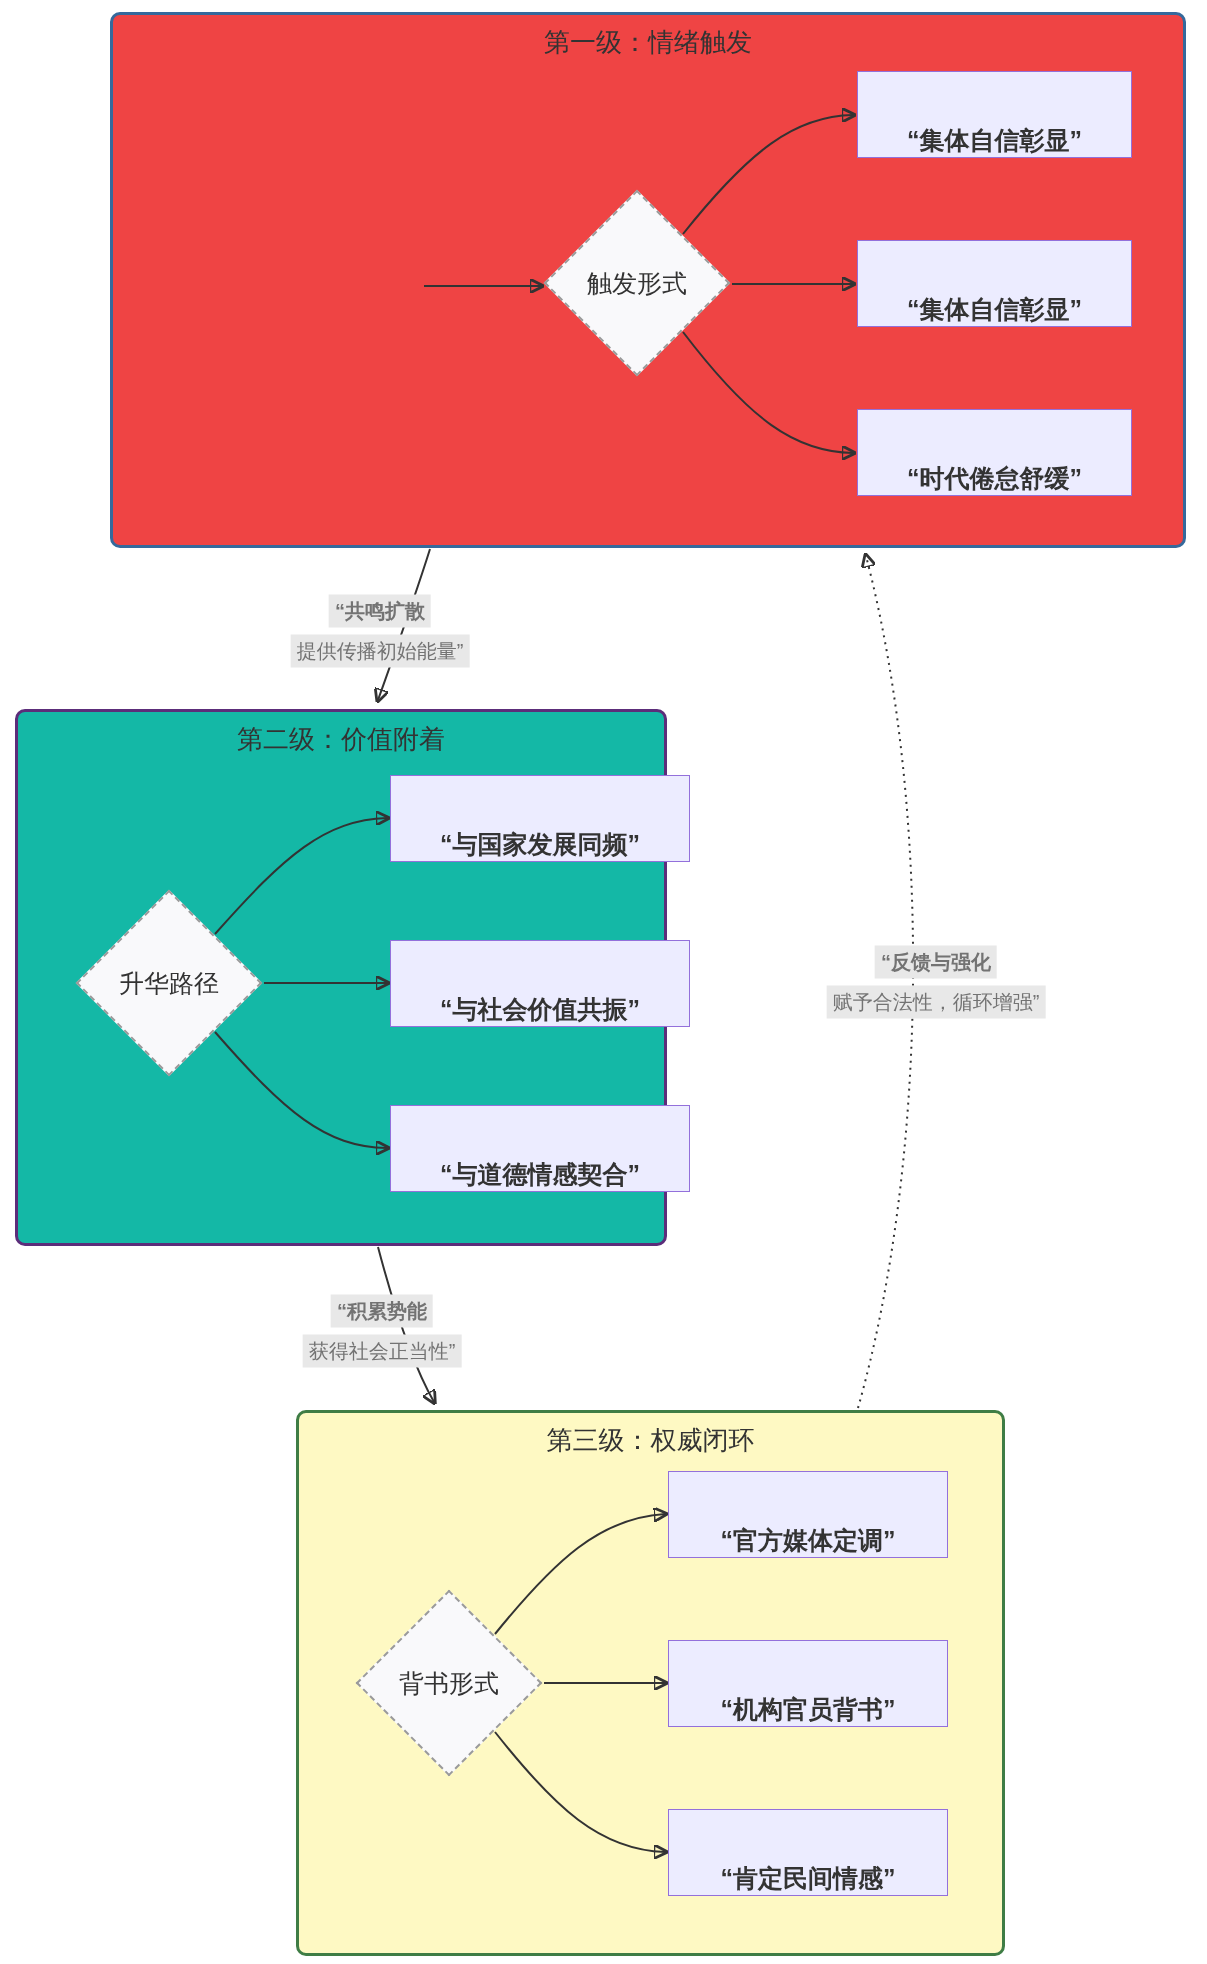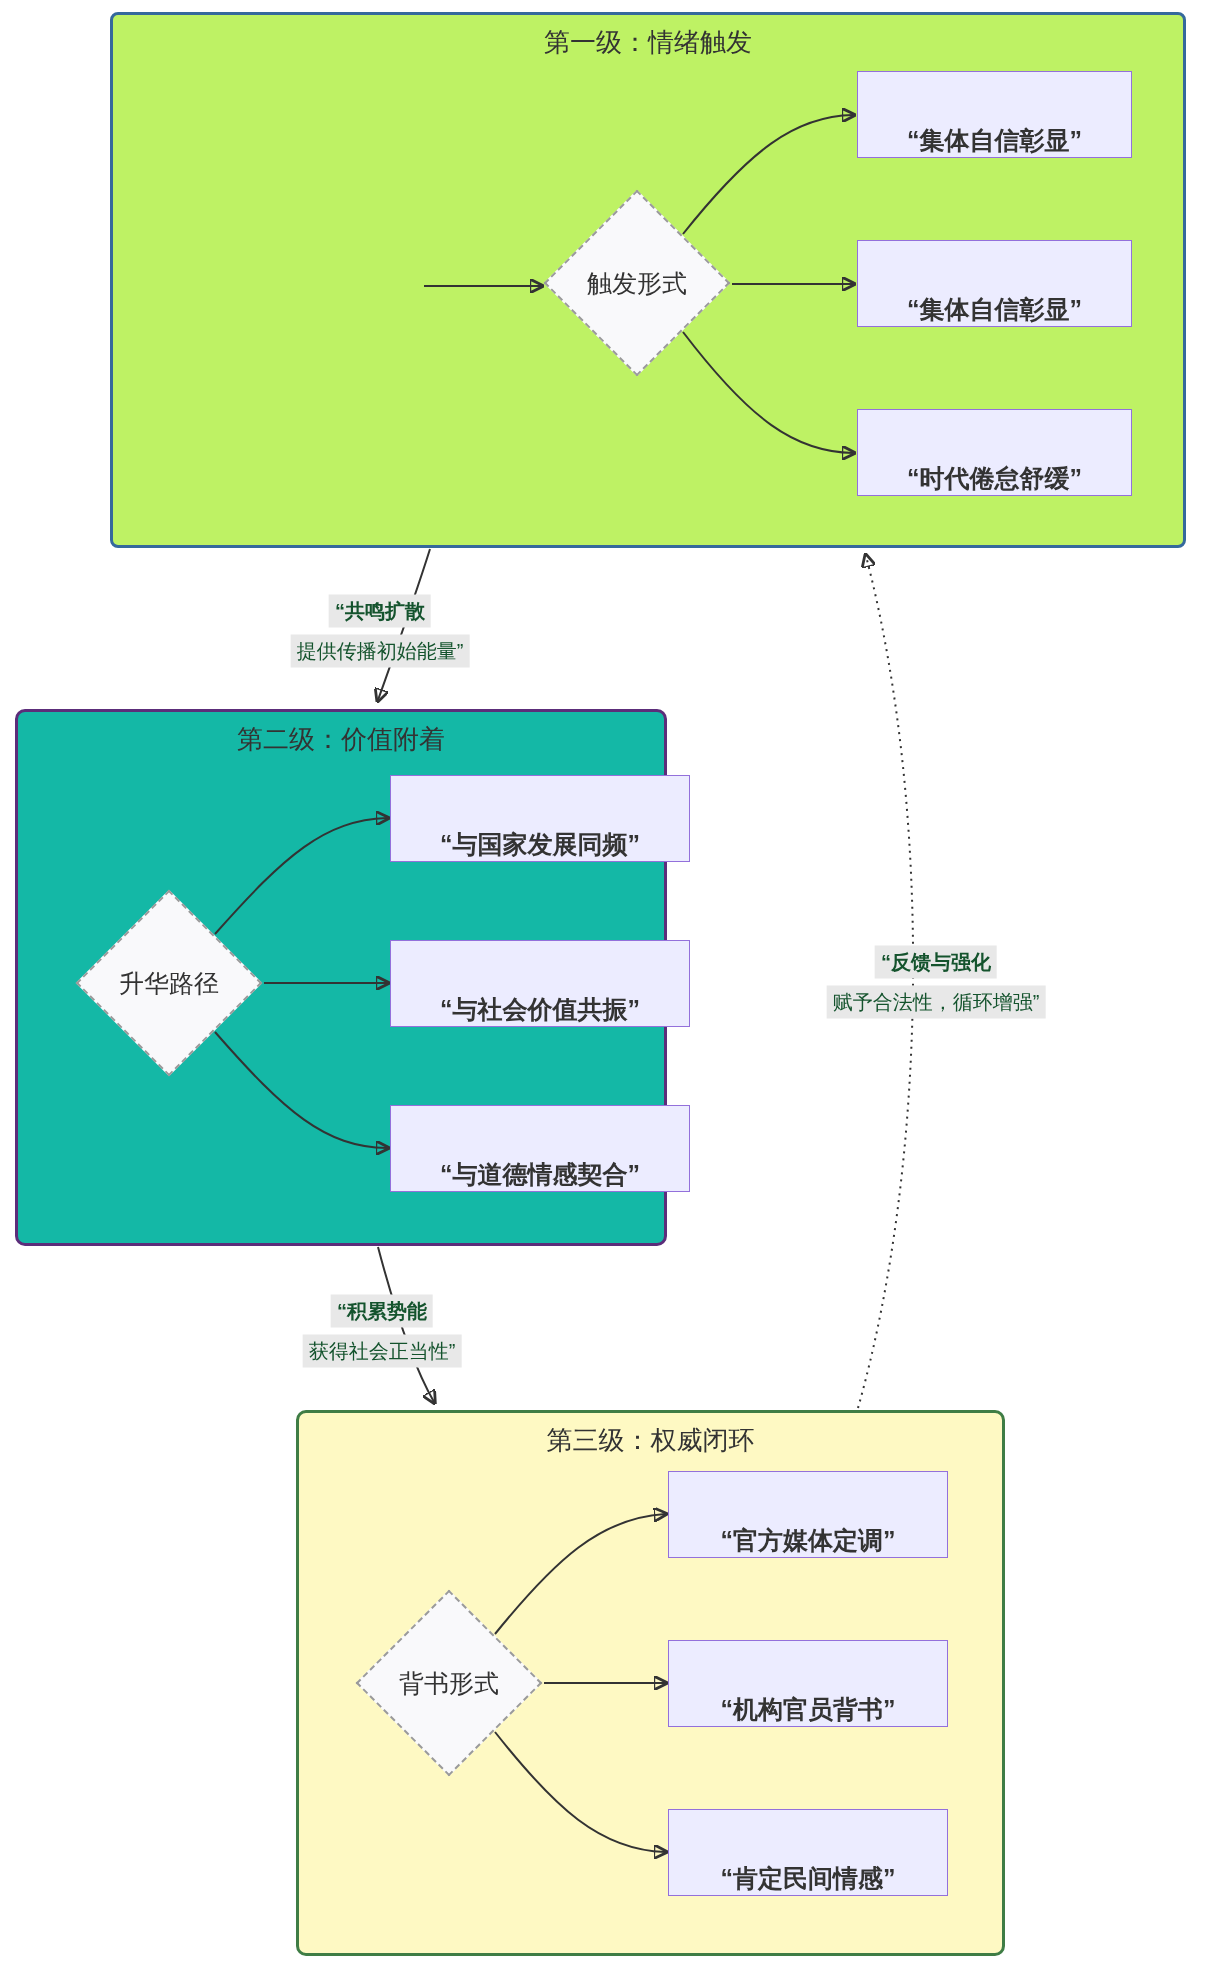--- a/index.html
+++ b/index.html
@@ -35,30 +35,30 @@
     position:absolute;height:87px;box-sizing:border-box;background:#ececff;
     border:1.5px solid #9370db;display:flex;align-items:flex-end;justify-content:center;
     z-index:6;
   }
   .node-box span{font-size:25px;font-weight:700;color:#333;white-space:nowrap;}
   .edge-label{
     position:absolute;transform:translate(-50%,-50%);display:flex;flex-direction:column;
     gap:7px;align-items:center;z-index:7;
   }
   .edge-label span{
-    background:#e8e8e8;padding:3px 6px;font-size:20px;color:#14532d;white-space:nowrap;
+    background:#e8e8e8;padding:3px 6px;font-size:20px;color:#737373;white-space:nowrap;
   }
   .edge-label .el-line1{font-weight:700;}
 </style>
 </head>
 <body>
 
 <div class="canvas">
 
-  <section class="cluster" style="left: 110px; top: 12px; width: 1076px; height: 536px; background: #bef264; border-color: rgb(53, 105, 156); border-radius: 8px;">
+  <section class="cluster" style="left: 110px; top: 12px; width: 1076px; height: 536px; background: #ef4444; border-color: rgb(53, 105, 156);">
     <h2 class="cluster-title">第一级：情绪触发</h2>
   </section>
 
   <section class="cluster" style="left: 15px; top: 709px; width: 652px; height: 537px; background: #14b8a6; border-color: rgb(92, 45, 122);">
     <h2 class="cluster-title">第二级：价值附着</h2>
   </section>
 
   <section class="cluster" style="left: 296px; top: 1410px; width: 709px; height: 546px; background: #fef9c3; border-color: rgb(63, 125, 69);">
     <h2 class="cluster-title">第三级：权威闭环</h2>
   </section>

